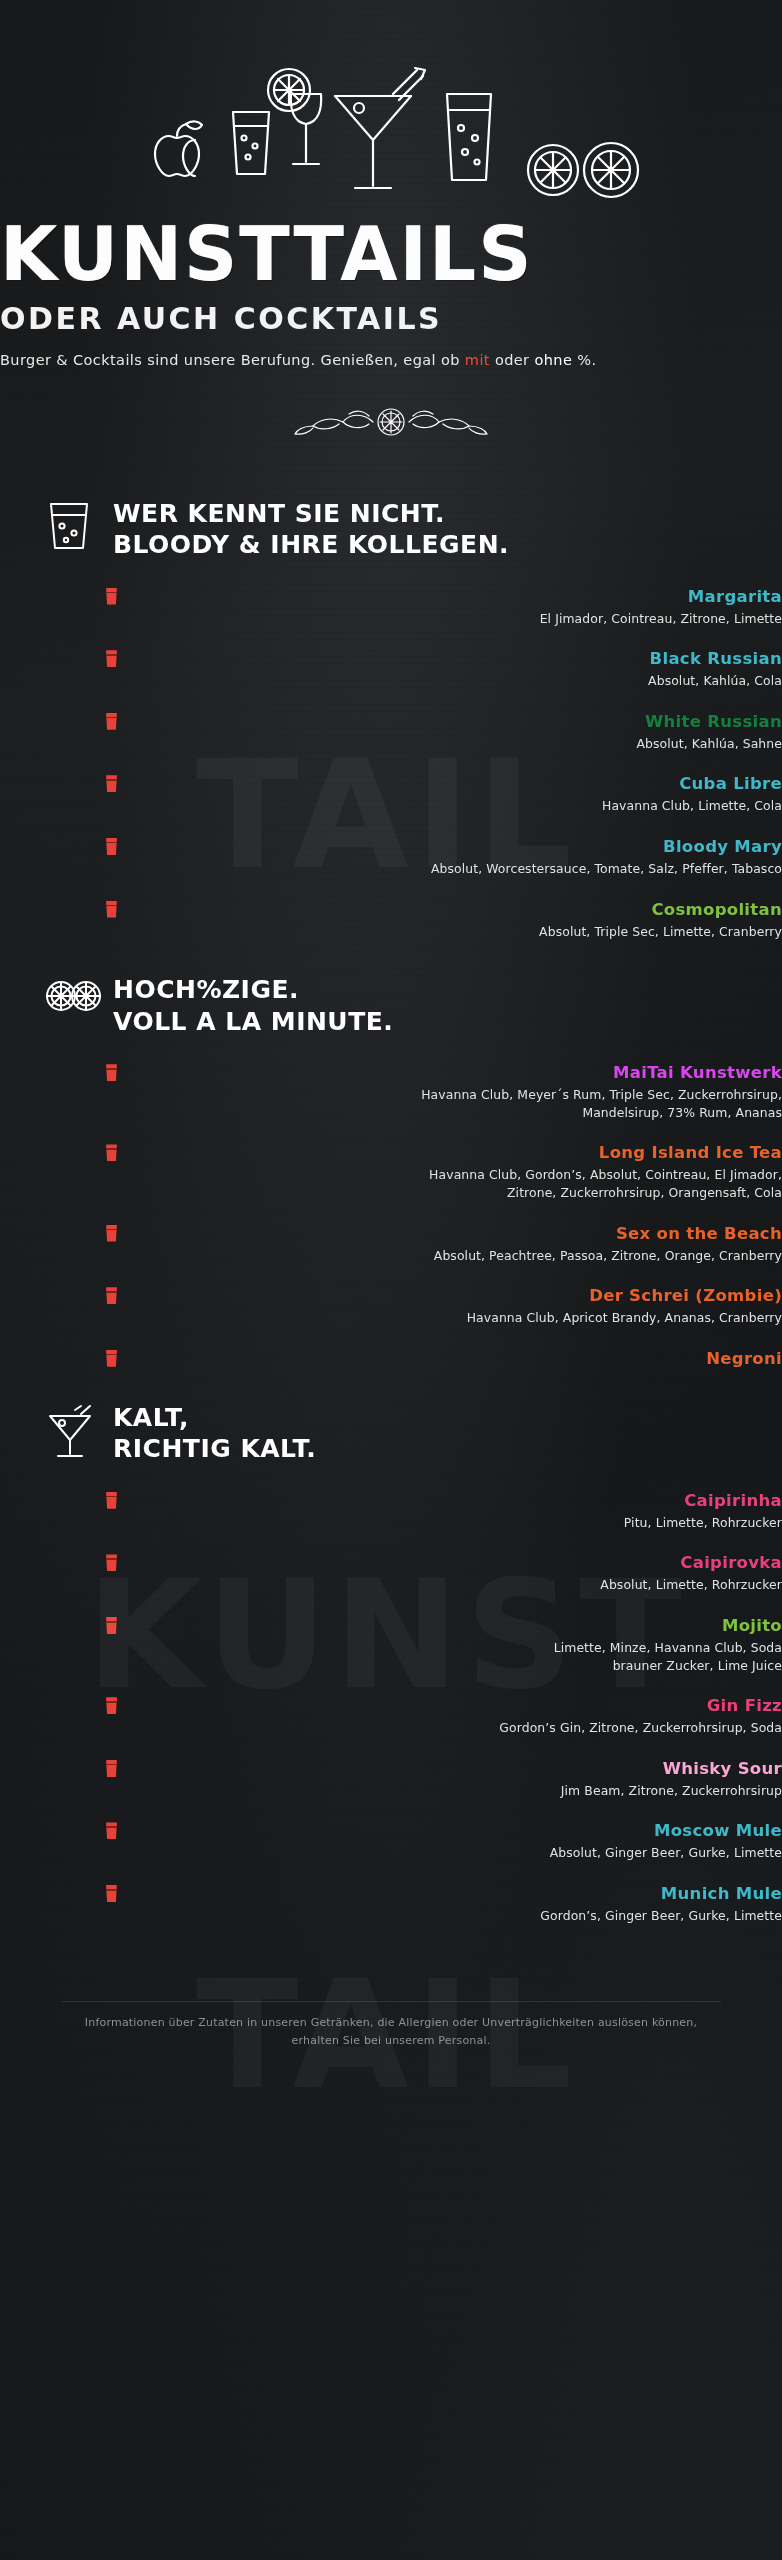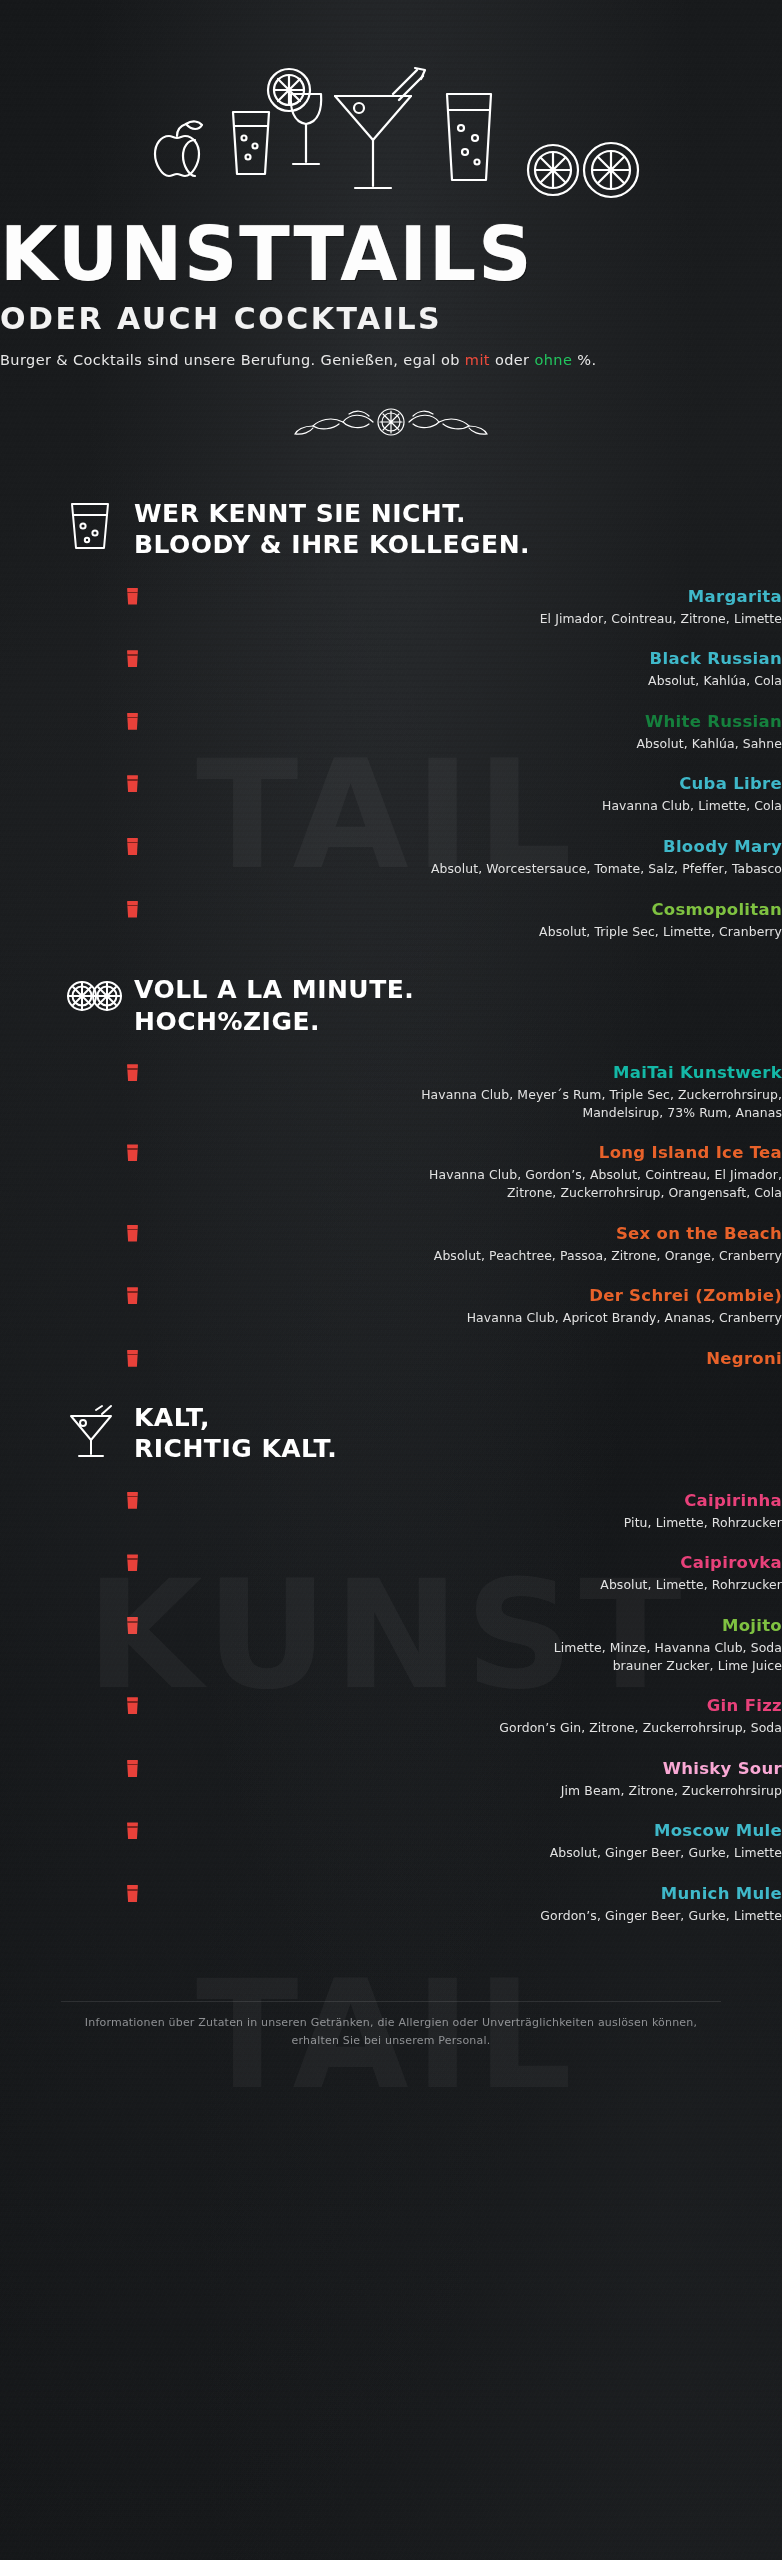--- a/index.html
+++ b/index.html
@@ -77,26 +77,26 @@
     color: #f2f2f2;
   }
   .tagline {
     margin-top: 16px;
     font-family: "DejaVu Sans", sans-serif;
     font-size: 14.5px;
     letter-spacing: .4px;
     color: #e8e8e8;
   }
   .tagline .mit { color: #ef4b3c; }
-  .tagline .ohne { color: #22c55e; }
+  .tagline .ohne { color: #ffffff; }
 
   .divider { text-align: center; margin: 34px 0 52px; }
 
   
-  .section { margin: 0 0 18px 0; padding-left: 70px; position: relative; }
+  .section { margin: 0 0 18px 0; padding-left: 49px; position: relative; }
   .sec-head { display: flex; align-items: flex-start; margin-bottom: 26px; }
   .sec-icon { width: 58px; flex: 0 0 58px; margin-left: -4px; margin-top: 2px; }
   .sec-title {
     font-family: "DejaVu Sans", sans-serif;
     font-weight: 700;
     font-size: 25px;
     letter-spacing: .5px;
     line-height: 1.26;
     color: #ffffff;
     padding-left: 10px;
@@ -328,31 +328,31 @@
         <svg width="58" height="40" viewBox="0 0 58 40" fill="none" stroke="#ffffff" stroke-width="2" stroke-linecap="round" stroke-linejoin="round">
           <circle cx="16" cy="20" r="14"></circle>
             <circle cx="16" cy="20" r="9.5"></circle>
           <path d="M16 6v28M2 20h28M7 11l18 18M25 11L7 29"></path>
           <circle cx="41" cy="20" r="14"></circle>
             <circle cx="41" cy="20" r="9.5"></circle>
           <path d="M41 6v28M27 20h28M32 11l18 18M50 11L32 29"></path>
         </svg>
       </div>
       <div class="sec-title">
+        <div>HOCH%ZIGE.</div>
         <div>VOLL A LA MINUTE.</div>
-        <div>HOCH%ZIGE.</div>
       </div>
     </div>
     <div class="drinks">
 
       <div class="drink">
         <div class="bullet">
             <span></span>
           </div>
-        <div class="drink-name" style="color:#14b8a6">MaiTai Kunstwerk</div>
+        <div class="drink-name" style="color:#d946ef">MaiTai Kunstwerk</div>
         <div class="drink-ing">Havanna Club, Meyer´s Rum, Triple Sec, Zuckerrohrsirup,</div>
         <div class="drink-ing">Mandelsirup, 73% Rum, Ananas</div>
       </div>
 
       <div class="drink">
         <div class="bullet">
             <span></span>
           </div>
         <div class="drink-name" style="color:#e8622a">Long Island Ice Tea</div>
         <div class="drink-ing">Havanna Club, Gordon’s, Absolut, Cointreau, El Jimador,</div>

